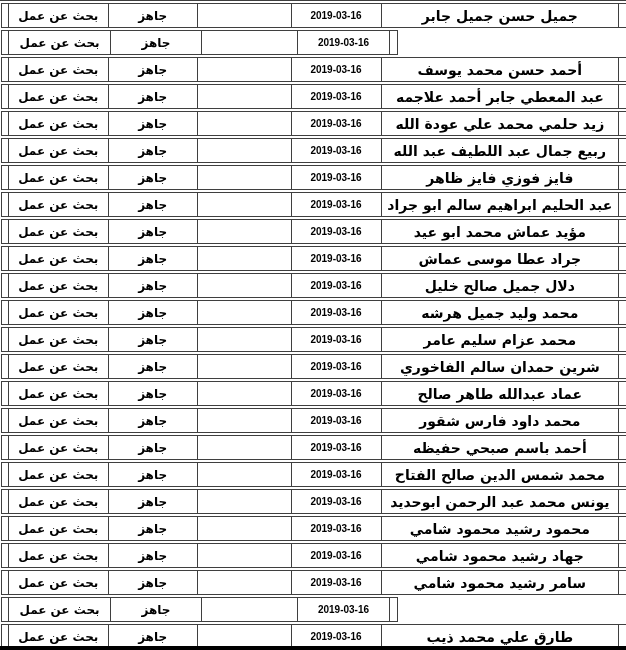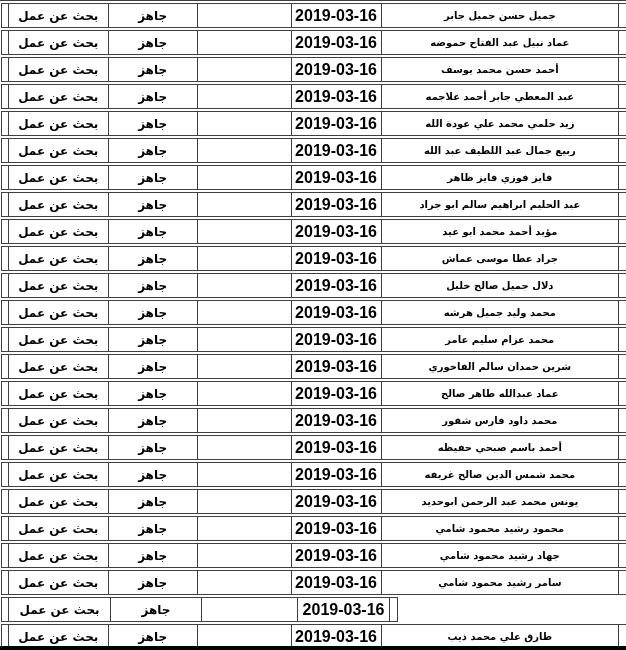--- a/index.html
+++ b/index.html
@@ -48,25 +48,25 @@
   .c-empty  { width: 97px; }
   .c-date   { width: 93px; }
   .c-name   { width: 244px; }
   .c-edge-r { width: 9px; }
   .ar {
     direction: rtl;
     font-family: "DejaVu Sans", sans-serif;
     font-weight: bold;
     font-size: 12px;
   }
-  .c-name.ar { font-size: 10px; }
+  .c-name.ar { font-size: 14px; }
   .date {
     font-family: "Liberation Sans", sans-serif;
     font-weight: bold;
-    font-size: 16px;
+    font-size: 10px;
     letter-spacing: 0px;
   }
   .bottom-bar {
     position: absolute;
     left: 0;
     bottom: 0;
     width: 626px;
     height: 4px;
     background: #000000;
   }
@@ -86,21 +86,20 @@
     <div class="cell c-name ar" dir="rtl">جميل حسن جميل جابر</div>
     <div class="cell c-edge-r"></div>
   </div>
 
   <div class="row">
     <div class="cell c-edge-l"></div>
     <div class="cell c-search ar" dir="rtl">بحث عن عمل</div>
     <div class="cell c-ready ar" dir="rtl">جاهز</div>
     <div class="cell c-empty"></div>
     <div class="cell c-date date">2019-03-16</div>
-    <div class="cell c-name ar" dir="rtl">عماد نبيل عبد الفتاح حموضه</div>
     <div class="cell c-edge-r"></div>
   </div>
 
   <div class="row">
     <div class="cell c-edge-l"></div>
     <div class="cell c-search ar" dir="rtl">بحث عن عمل</div>
     <div class="cell c-ready ar" dir="rtl">جاهز</div>
     <div class="cell c-empty"></div>
     <div class="cell c-date date">2019-03-16</div>
     <div class="cell c-name ar" dir="rtl">أحمد حسن محمد  يوسف</div>
@@ -156,21 +155,21 @@
     <div class="cell c-name ar" dir="rtl">عبد الحليم ابراهيم سالم ابو جراد</div>
     <div class="cell c-edge-r"></div>
   </div>
 
   <div class="row">
     <div class="cell c-edge-l"></div>
     <div class="cell c-search ar" dir="rtl">بحث عن عمل</div>
     <div class="cell c-ready ar" dir="rtl">جاهز</div>
     <div class="cell c-empty"></div>
     <div class="cell c-date date">2019-03-16</div>
-    <div class="cell c-name ar" dir="rtl">مؤيد أحمد محمد ابو عيد</div>
+    <div class="cell c-name ar" dir="rtl">مؤيد عماش محمد ابو عيد</div>
     <div class="cell c-edge-r"></div>
   </div>
 
   <div class="row">
     <div class="cell c-edge-l"></div>
     <div class="cell c-search ar" dir="rtl">بحث عن عمل</div>
     <div class="cell c-ready ar" dir="rtl">جاهز</div>
     <div class="cell c-empty"></div>
     <div class="cell c-date date">2019-03-16</div>
     <div class="cell c-name ar" dir="rtl">جراد عطا موسى عماش</div>
@@ -246,21 +245,21 @@
     <div class="cell c-name ar" dir="rtl">أحمد باسم صبحي حفيظه</div>
     <div class="cell c-edge-r"></div>
   </div>
 
   <div class="row">
     <div class="cell c-edge-l"></div>
     <div class="cell c-search ar" dir="rtl">بحث عن عمل</div>
     <div class="cell c-ready ar" dir="rtl">جاهز</div>
     <div class="cell c-empty"></div>
     <div class="cell c-date date">2019-03-16</div>
-    <div class="cell c-name ar" dir="rtl">محمد شمس الدين صالح غريفه</div>
+    <div class="cell c-name ar" dir="rtl">محمد شمس الدين صالح الفتاح</div>
     <div class="cell c-edge-r"></div>
   </div>
 
   <div class="row">
     <div class="cell c-edge-l"></div>
     <div class="cell c-search ar" dir="rtl">بحث عن عمل</div>
     <div class="cell c-ready ar" dir="rtl">جاهز</div>
     <div class="cell c-empty"></div>
     <div class="cell c-date date">2019-03-16</div>
     <div class="cell c-name ar" dir="rtl">يونس محمد عبد الرحمن ابوحديد</div>

